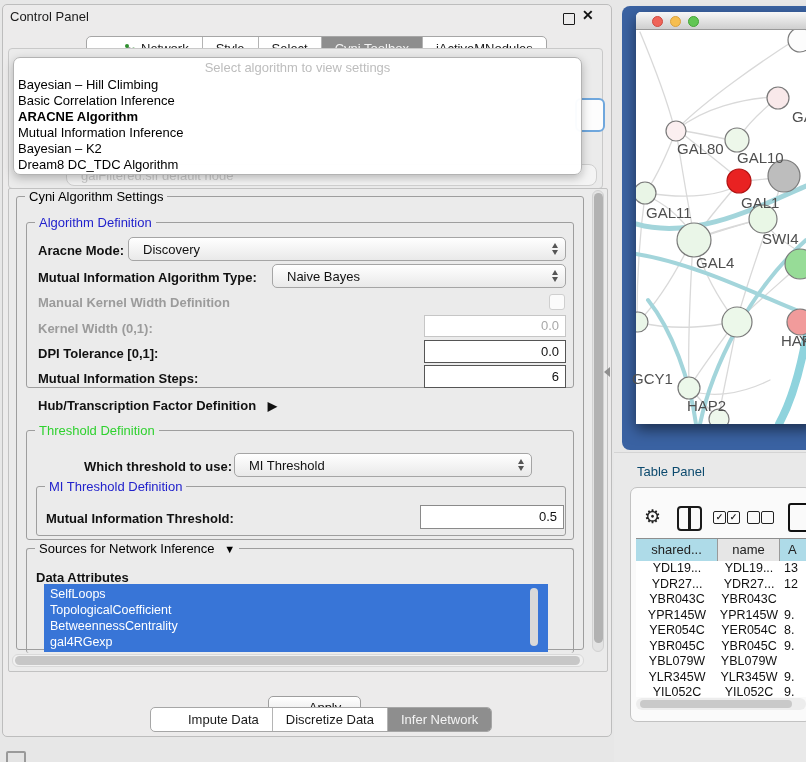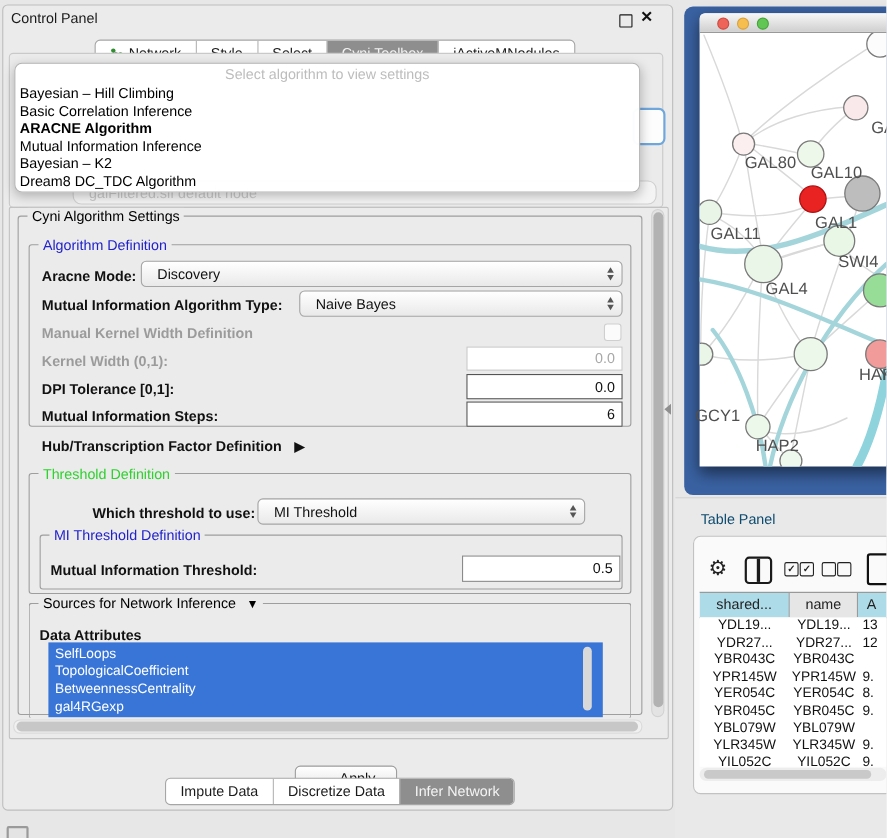--- a/index.html
+++ b/index.html
@@ -6,21 +6,21 @@
   body{font-family:"Liberation Sans",sans-serif;}
   .screen{position:relative;width:806px;height:762px;background:#e7e7e7;overflow:hidden;}
   .abs{position:absolute;}
   
   .cpanel{left:2px;top:4px;width:608px;height:731px;background:#ecebeb;border:1px solid #bdbdbd;border-radius:5px;}
   .cp-title{left:10px;top:9px;font-size:13px;color:#1a1a1a;}
   .float-ic{left:563px;top:13px;width:10px;height:10px;border:1.5px solid #1a1a1a;border-radius:1px;background:transparent;}
   .close-ic{left:582px;top:7px;font-size:14px;font-weight:bold;color:#111;}
   .seg{display:flex;border:1px solid #a6a6a6;border-radius:5px;overflow:hidden;background:#fff;height:23px;}
   .seg>div{padding:0 13px;line-height:23px;font-size:13px;color:#1a1a1a;border-left:1px solid #b4b4b4;display:flex;align-items:center;gap:5px;white-space:nowrap;}
-  .seg>div:first-child{border-left:none;}
+  .seg>div:first-child{border-left:none;margin-left:24px;}
   .seg>div.sel{background:#8e8e8e;color:#f4f4f4;}
   .content-frame{left:8px;top:48px;width:593px;height:139px;border:1px solid #c9c9c9;border-radius:4px;background:#ebebeb;}
   .ghost-ring{left:575px;top:98px;width:26px;height:30px;border:2px solid #6fa7dd;border-radius:6px;background:#fdfdfd;}
   .ghost-combo{left:66px;top:164px;width:531px;height:22px;border:1px solid #d0d0d0;border-radius:8px;background:#f4f4f4;font-size:13px;color:#c9c9c9;line-height:22px;padding-left:14px;box-sizing:border-box;}
   .popup{left:13px;top:57px;width:567px;height:116px;background:rgba(255,255,255,0.97);border:1px solid #b3b3b3;border-radius:7px;box-shadow:0 3px 10px rgba(0,0,0,0.25);z-index:6;}
   .popup-ph{position:absolute;left:0;top:2px;width:100%;text-align:center;font-size:13px;color:#bdbdbd;}
   .popup-item{position:absolute;left:4px;font-size:13px;color:#000;line-height:16px;white-space:nowrap;}
   .popup-item.bold{font-weight:bold;}
   
   .outer{left:8px;top:188px;width:598px;height:482px;background:#ebebeb;border:1px solid #c2c2c2;border-radius:2px;}

